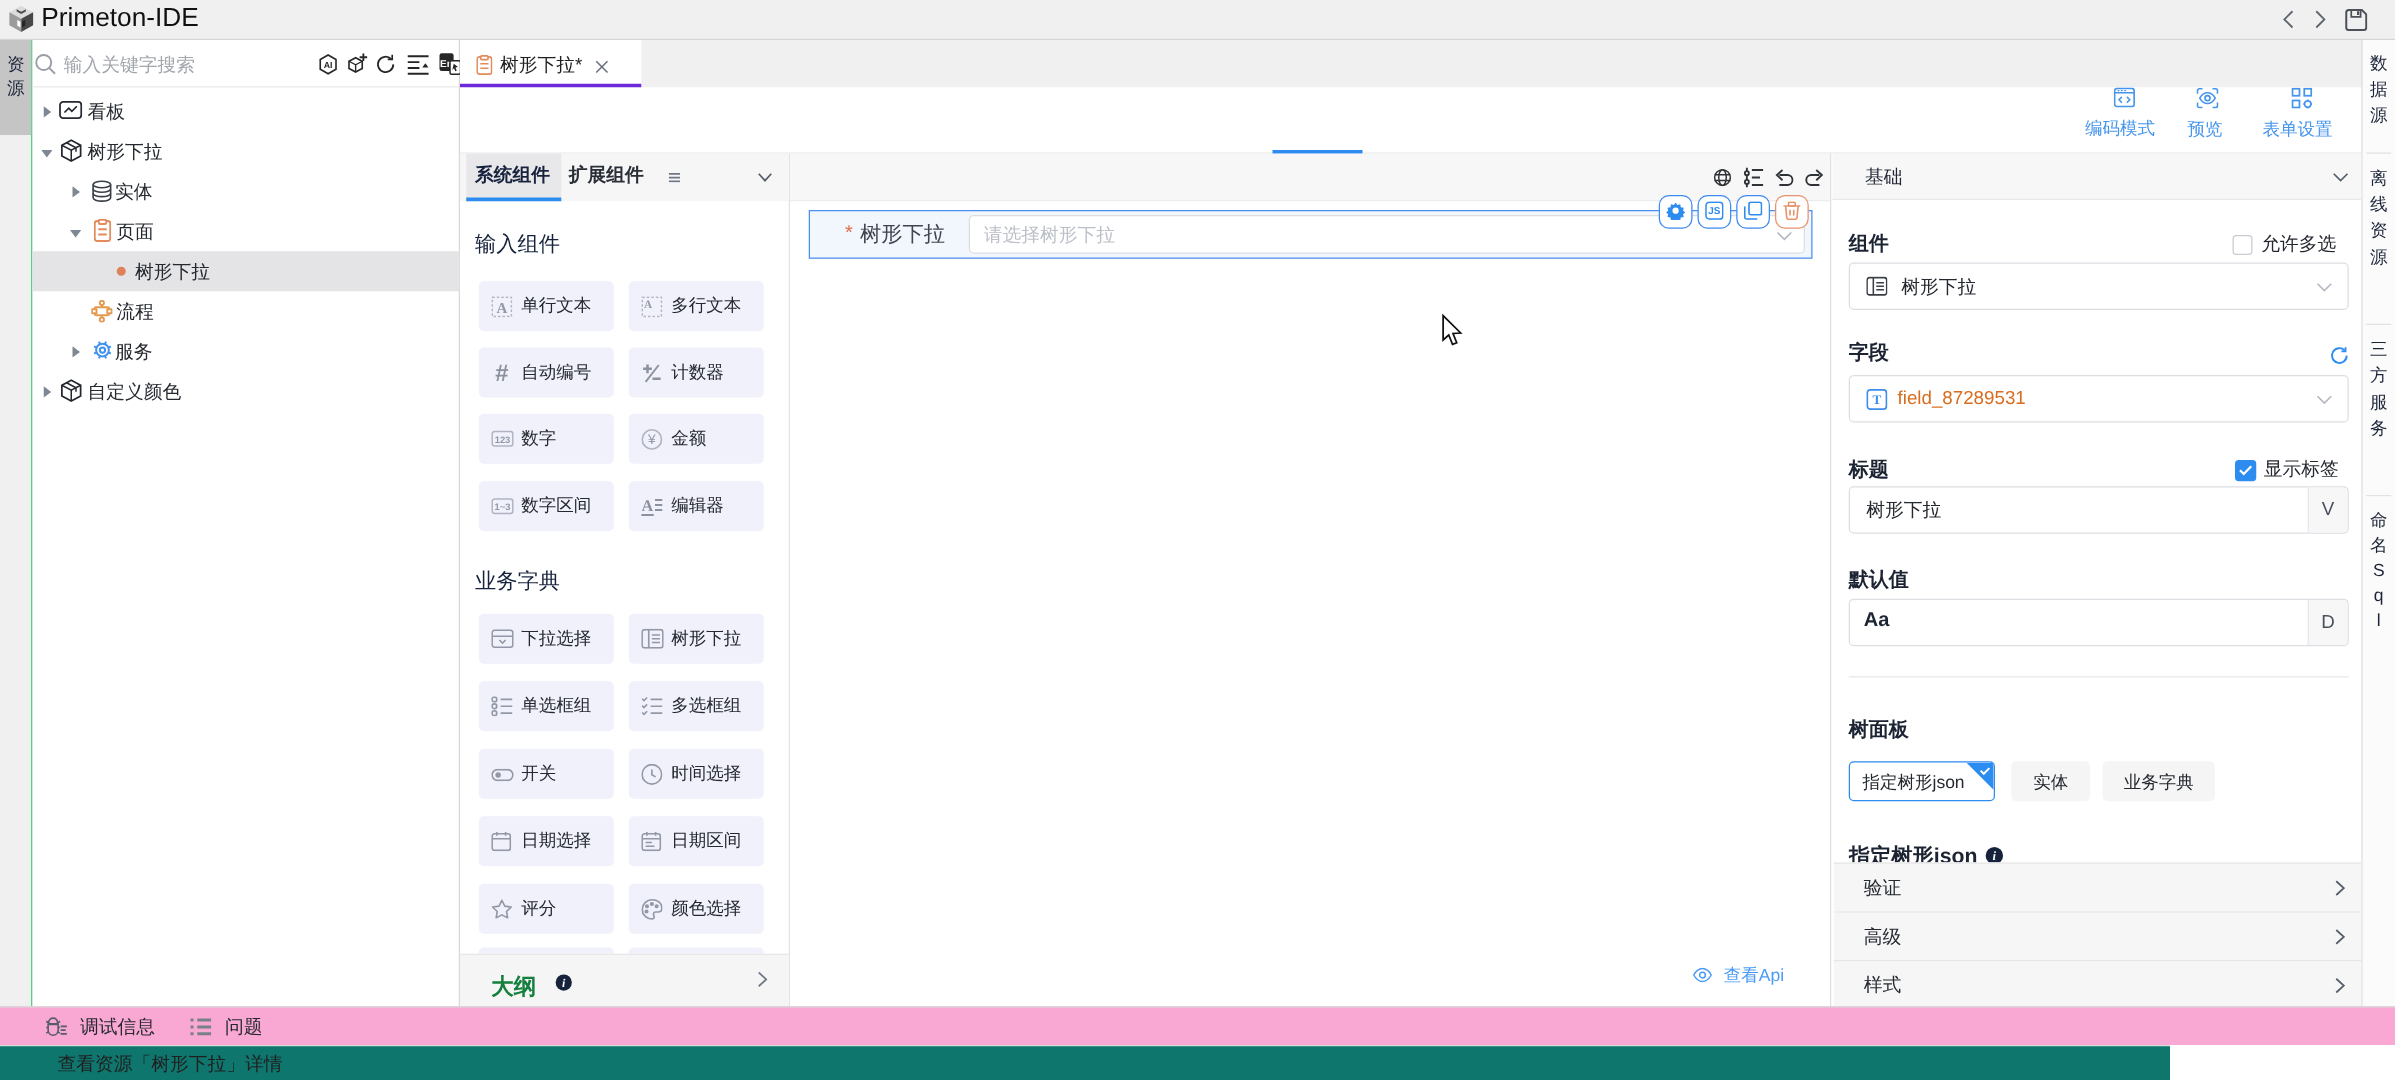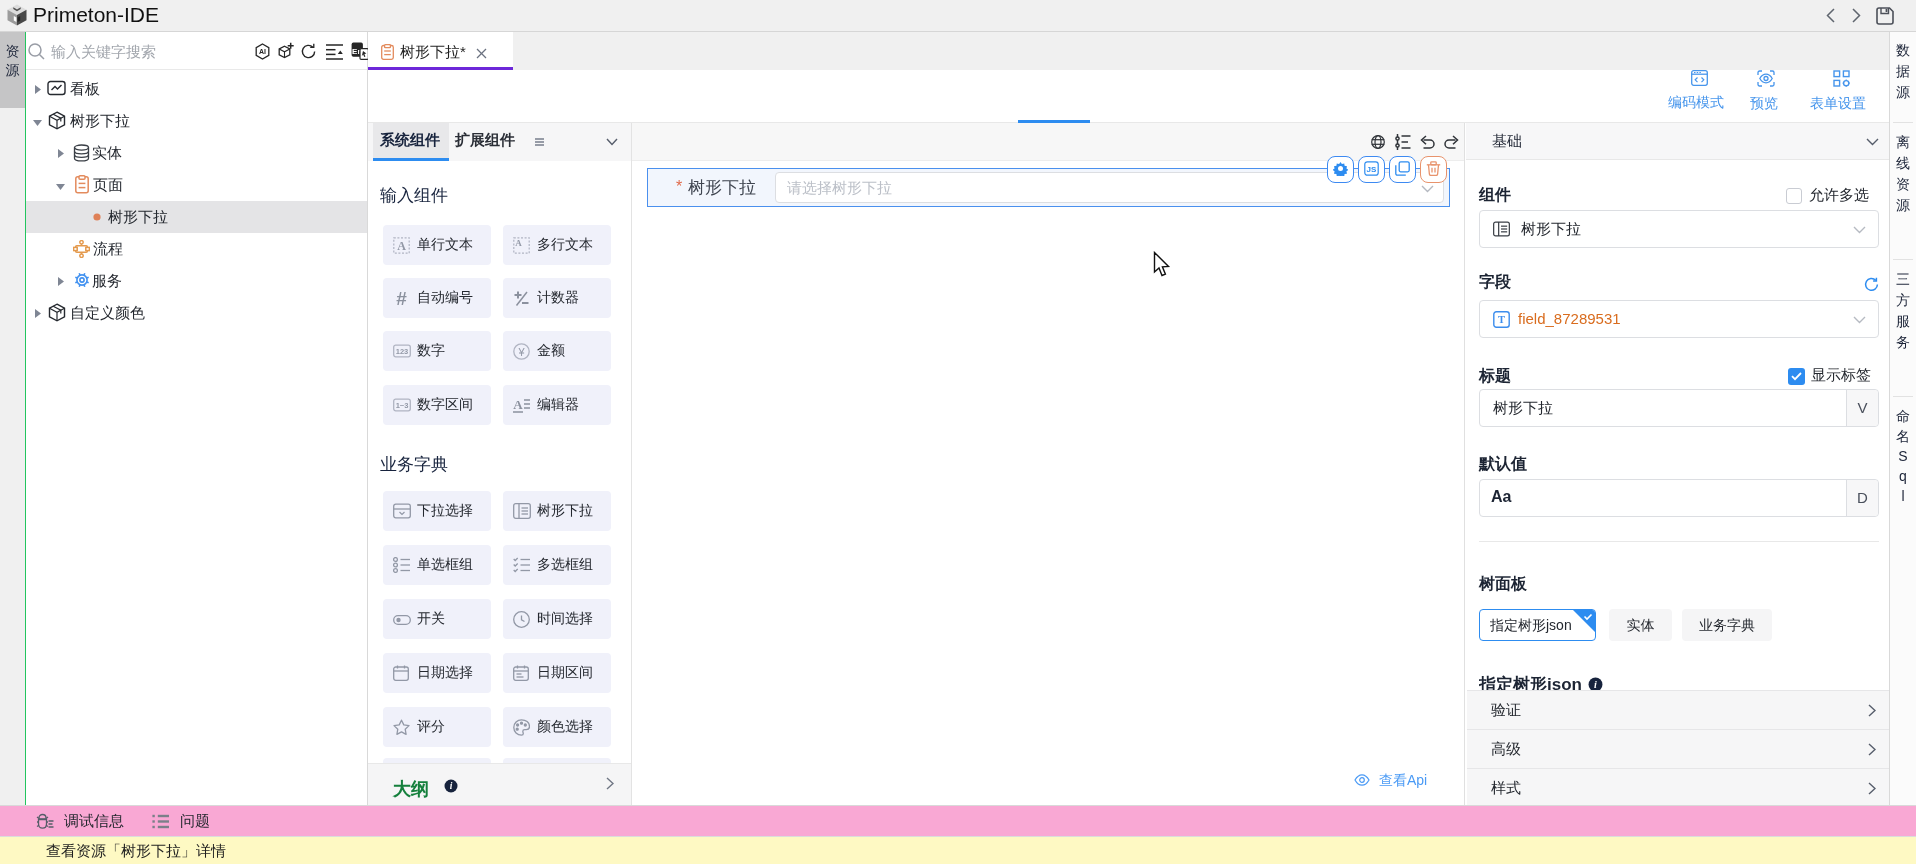--- a/index.html
+++ b/index.html
@@ -59,21 +59,21 @@
   
   #props { left:1466px; top:123px; width:423px; height:683px; background:#fff; }
   #pbase { position:absolute; left:0; top:0; width:423px; height:37px; background:#f7f7f8; border-bottom:1px solid #e8e8e8; }
   .plabel { position:absolute; left:13px; font-size:16px; font-weight:bold; color:#1c2433; }
   .pfield { position:absolute; left:13px; width:400px; height:38px; border:1px solid #dcdee2; border-radius:4px; background:#fff; }
   .psec { position:absolute; left:1px; width:422px; height:39px; background:#f6f6f7; border-top:1px solid #e6e6e8; }
   .psec .t { position:absolute; left:24px; top:10px; font-size:15px; color:#24282f; }
 
   
   #bottombar { left:0; top:805px; width:1916px; height:31px; background:#f9a8d4; border-top:1px solid #d9d9d9; }
-  #statusbar { left:0; top:836px; width:1916px; height:28px; background:#fef9c3; border-top:1px solid #dcdcdc; }
+  #statusbar { left:0; top:836px; width:1736px; height:28px; background:#0f766e; border-top:1px solid #dcdcdc; }
   #statusbar .t { position:absolute; left:46px; top:5px; font-size:15px; color:#1f1f1f; }
 </style>
 </head>
 <body>
 <div id="topbar" class="abs">
   <svg class="abs" style="left:5px;top:3px" width="24" height="24" viewBox="0 0 24 24">
       <g>
         <path d="M12 1.5 L21.5 6.8 L12 12 L2.5 6.8 Z" fill="#dcdcdc"></path>
         <path d="M2.5 6.8 L12 12 V22.5 L2.5 17.2 Z" fill="#9b9b9b"></path>
         <path d="M21.5 6.8 L12 12 V22.5 L21.5 17.2 Z" fill="#484848"></path>

